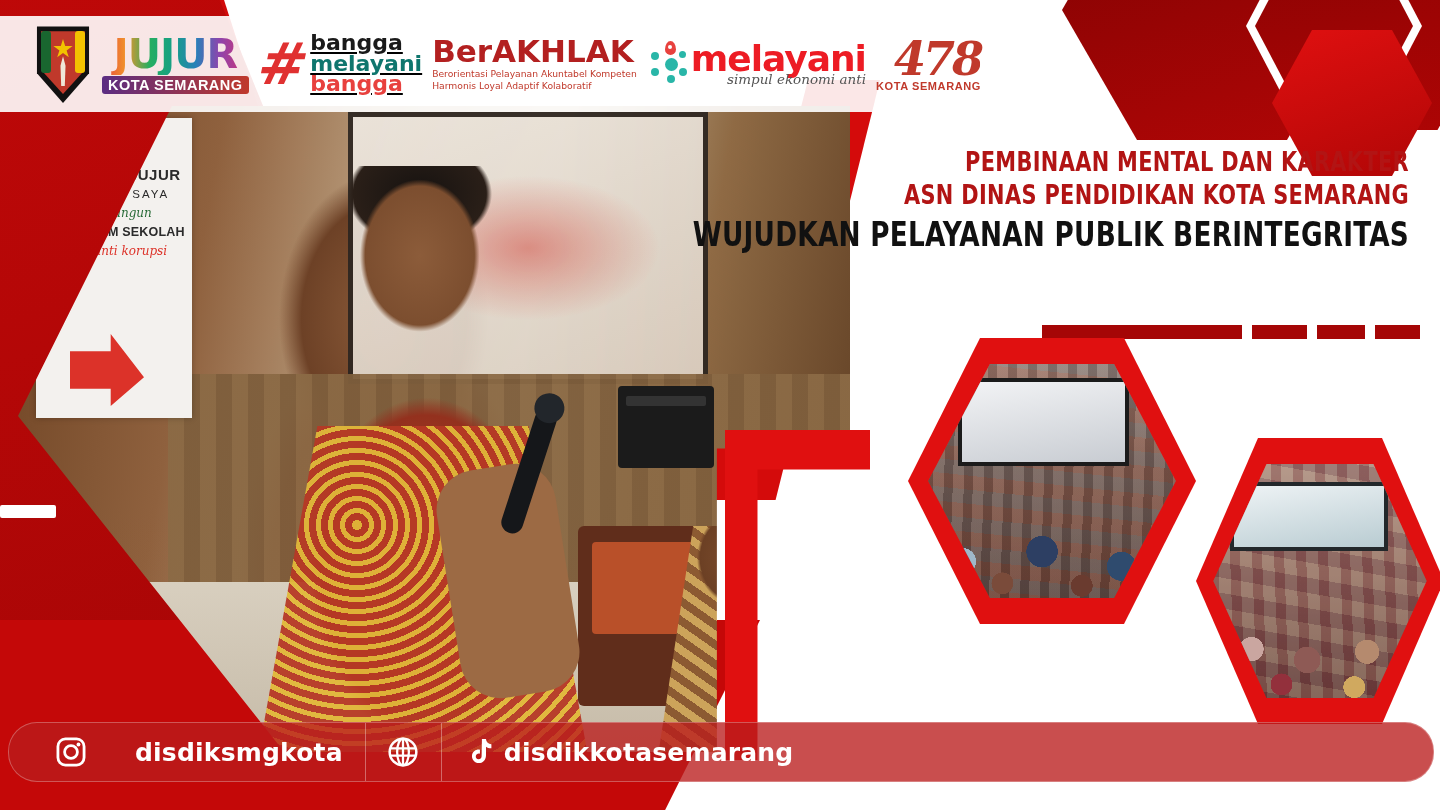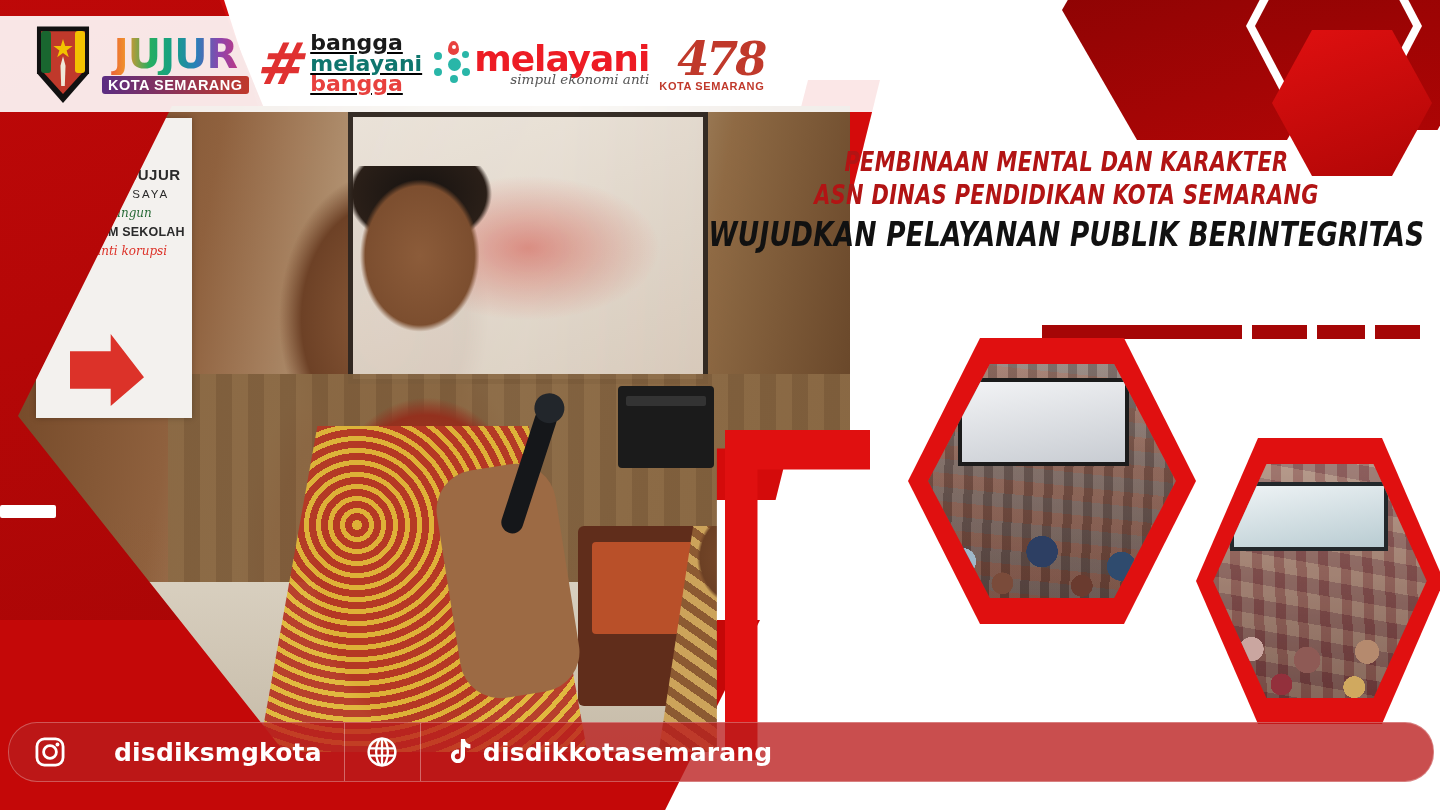--- a/index.html
+++ b/index.html
@@ -205,21 +205,21 @@
     position:absolute;left:620px;top:430px;width:250px;height:330px;z-index:12;
     background:#E01010;
     clip-path:polygon(42% 0%, 100% 0%, 100% 12%, 55% 12%, 55% 100%, 42% 100%);
   }
   .accent-stroke2{
     position:absolute;left:700px;top:80px;width:180px;height:420px;z-index:9;background:#D40B0B;
     clip-path:polygon(60% 0%, 100% 0%, 42% 100%, 0% 100%);
   }
 
   
-  .title-block{position:absolute;right:16px;top:146px;z-index:25;text-align:center;font-style:italic;}
+  .title-block{position:absolute;right:31px;top:146px;z-index:25;text-align:right;}
   .t-line1,.t-line2{
     font-size:27px;font-weight:bold;color:#B21414;letter-spacing:.4px;line-height:1.22;
     font-family:"DejaVu Sans Condensed","Liberation Sans Narrow","Liberation Sans",sans-serif;
     transform:scaleX(.86);transform-origin:right center;
   }
   .t-line3{
     font-size:34px;font-weight:bold;color:#111;letter-spacing:.3px;line-height:1.22;margin-top:2px;
     font-family:"DejaVu Sans Condensed","Liberation Sans Narrow","Liberation Sans",sans-serif;
     transform:scaleX(.86);transform-origin:right center;
   }
@@ -289,21 +289,21 @@
     display:flex;align-items:center;
     border:1px solid rgba(255,255,255,.28);
   }
   .fitem{display:flex;align-items:center;gap:9px;padding:0 22px;height:44px;position:relative;}
   .fitem + .fitem:before{
     content:"";position:absolute;left:0;top:-7px;width:1px;height:58px;background:rgba(255,255,255,.35);
   }
   .fitem span.txt{color:#fff;font-size:25px;font-weight:bold;letter-spacing:.2px;white-space:nowrap;
     font-family:"DejaVu Sans",sans-serif;}
   .fic{width:32px;height:32px;flex:0 0 auto;display:block;}
-  .fitem:first-child{padding-left:25px;gap:48px;}
+  .fitem:first-child{padding-left:46px;gap:48px;}
 </style>
 </head>
 <body>
 
 <div id="stage">
 
   <div class="bg-red-left"></div>
   <div class="bg-red-left2"></div>
   <div class="bg-red-bottom"></div>
   <div class="white-dash"></div>
@@ -399,20 +399,27 @@
 
     <div class="logo-bangga">
       <div class="hash-mark">#</div>
       <div class="bangga-lines">
         <div class="bl1">bangga</div>
         <div class="bl2">melayani</div>
         <div class="bl3">bangga</div>
       </div>
     </div>
 
+    <div class="logo-berakhlak">
+      <div class="berakhlak-word">BerAKHLAK</div>
+      <div class="berakhlak-sub">
+        <div>Berorientasi Pelayanan Akuntabel Kompeten</div>
+        <div>Harmonis Loyal Adaptif Kolaboratif</div>
+      </div>
+    </div>
 
     <div class="logo-semarang">
       <div class="sm-node">
         <i style="left:16px;top:14px;width:13px;height:13px"></i>
         <i style="left:2px;top:8px;width:8px;height:8px"></i>
         <i style="left:2px;top:24px;width:8px;height:8px"></i>
         <i style="left:30px;top:24px;width:8px;height:8px"></i>
         <i style="left:18px;top:31px;width:8px;height:8px"></i>
         <i style="left:30px;top:7px;width:7px;height:7px"></i>
         <div class="sm-pin"></div>

